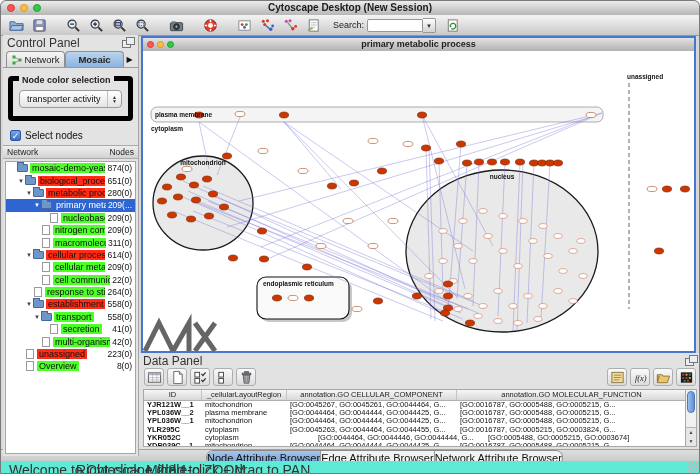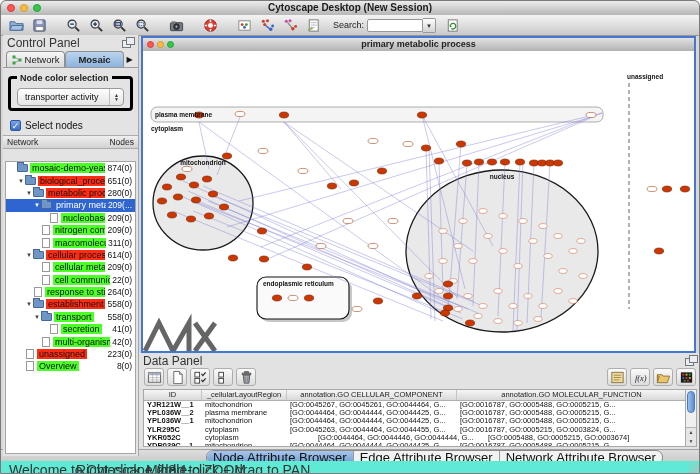--- a/index.html
+++ b/index.html
@@ -36,22 +36,22 @@
   .panel-header{height:13px;font-size:12px;color:#333;padding:1px 4px;position:relative;}
   .float-icon{position:absolute;right:3px;top:2px;width:13px;height:10px;}
   .float-icon .b{position:absolute;border:1px solid #777;background:#e9eef5;}
   .cp-tabs{display:flex;align-items:flex-end;height:17px;padding:0 3px;
            border-bottom:1px solid #9a9a9a;}
   .cp-tab{flex:1;height:15px;border:1px solid #8f8f8f;border-bottom:none;border-radius:4px 4px 0 0;
           font-size:9.5px;display:flex;align-items:center;justify-content:center;gap:3px;
           background:linear-gradient(#f6f6f6,#dadada);color:#222;}
   .cp-tab.active{background:linear-gradient(#bcd4ee,#8cb3de);font-weight:bold;}
   .cp-tab-more{width:11px;font-size:8px;color:#111;text-align:center;line-height:15px;}
-  .groupbox{margin:8px 5px 4px;border:3px solid #000000;border-radius:4px;
-            padding:9px 6px 2px;position:relative;}
+  .groupbox{margin:8px 5px 4px;border:5px solid #000000;border-radius:4px;
+            padding:9px 6px 8px;position:relative;}
   .groupbox-legend{position:absolute;top:-6px;left:6px;background:#e3e3e3;padding:0 3px;
                    font-size:9px;font-weight:bold;color:#222;}
   .dropdown{height:16px;background:linear-gradient(#ffffff,#e4e4e4);border:1px solid #9a9a9a;
             border-radius:4px;display:flex;align-items:center;font-size:9px;color:#111;
             padding-left:7px;}
   .dropdown-stepper{margin-left:auto;width:13px;height:100%;display:flex;flex-direction:column;
                     align-items:center;justify-content:center;font-size:5px;line-height:4px;
                     color:#333;border-left:1px solid #c0c0c0;}
   .checkbox-row{display:flex;align-items:center;gap:4px;padding:5px 7px 4px;font-size:10px;color:#111;}
   .checkbox{width:11px;height:11px;border-radius:2px;background:linear-gradient(#7aa4e0,#3c6fc4);
@@ -108,21 +108,21 @@
   .dp-thumb{position:absolute;top:1px;left:1px;width:8px;height:22px;border-radius:4px;
             background:linear-gradient(90deg,#9cc0ec,#5b8fd2);border:1px solid #4a7bb8;box-sizing:border-box;}
   .dp-arrows{position:absolute;bottom:0;left:0;right:0;height:18px;border-top:1px solid #b5b5b5;
              display:flex;flex-direction:column;}
   .dp-ar{flex:1;font-size:5px;text-align:center;color:#444;line-height:9px;background:#e6e6e6;}
   
   .bottom-strip{position:absolute;left:0;right:0;top:448px;height:14px;
                 background:linear-gradient(#dedede,#c6c6c6);border-top:1px solid #a2a2a2;z-index:1;}
   .seg{position:absolute;left:205px;top:449px;display:flex;height:13px;border:1px solid #8a8a8a;
        border-radius:7px;overflow:hidden;background:#f2f2f2;z-index:4;}
-  .seg-btn{font-size:13px;padding:0 6px;line-height:12px;border:none;background:transparent;
+  .seg-btn{font-size:11px;padding:0 0;line-height:12px;border:none;background:transparent;
            border-left:1px solid #9a9a9a;color:#111;white-space:nowrap;}
   .seg-btn:first-child{border-left:none;}
   .seg-btn.active{background:linear-gradient(#a7c6ea,#6f9cd4);}
   .statusbar{position:absolute;left:0;right:0;bottom:0;height:12px;font-size:14px;color:#333;
              background:#5eead4;z-index:6;padding-left:24px;}
   .statusbar span{position:absolute;top:1px;white-space:nowrap;}
   .grip{position:absolute;right:0;bottom:0;width:11px;height:11px;
         background:repeating-linear-gradient(135deg,#bbb 0 1px,transparent 1px 3px);}
 </style>
 </head>

